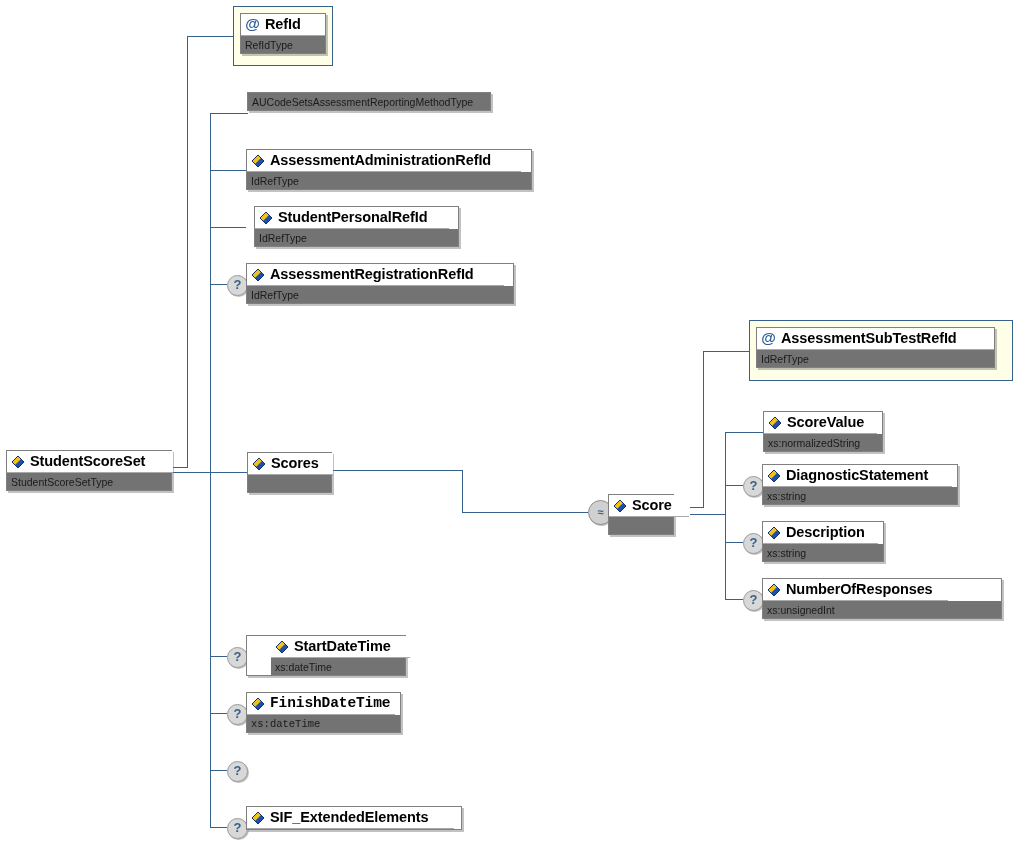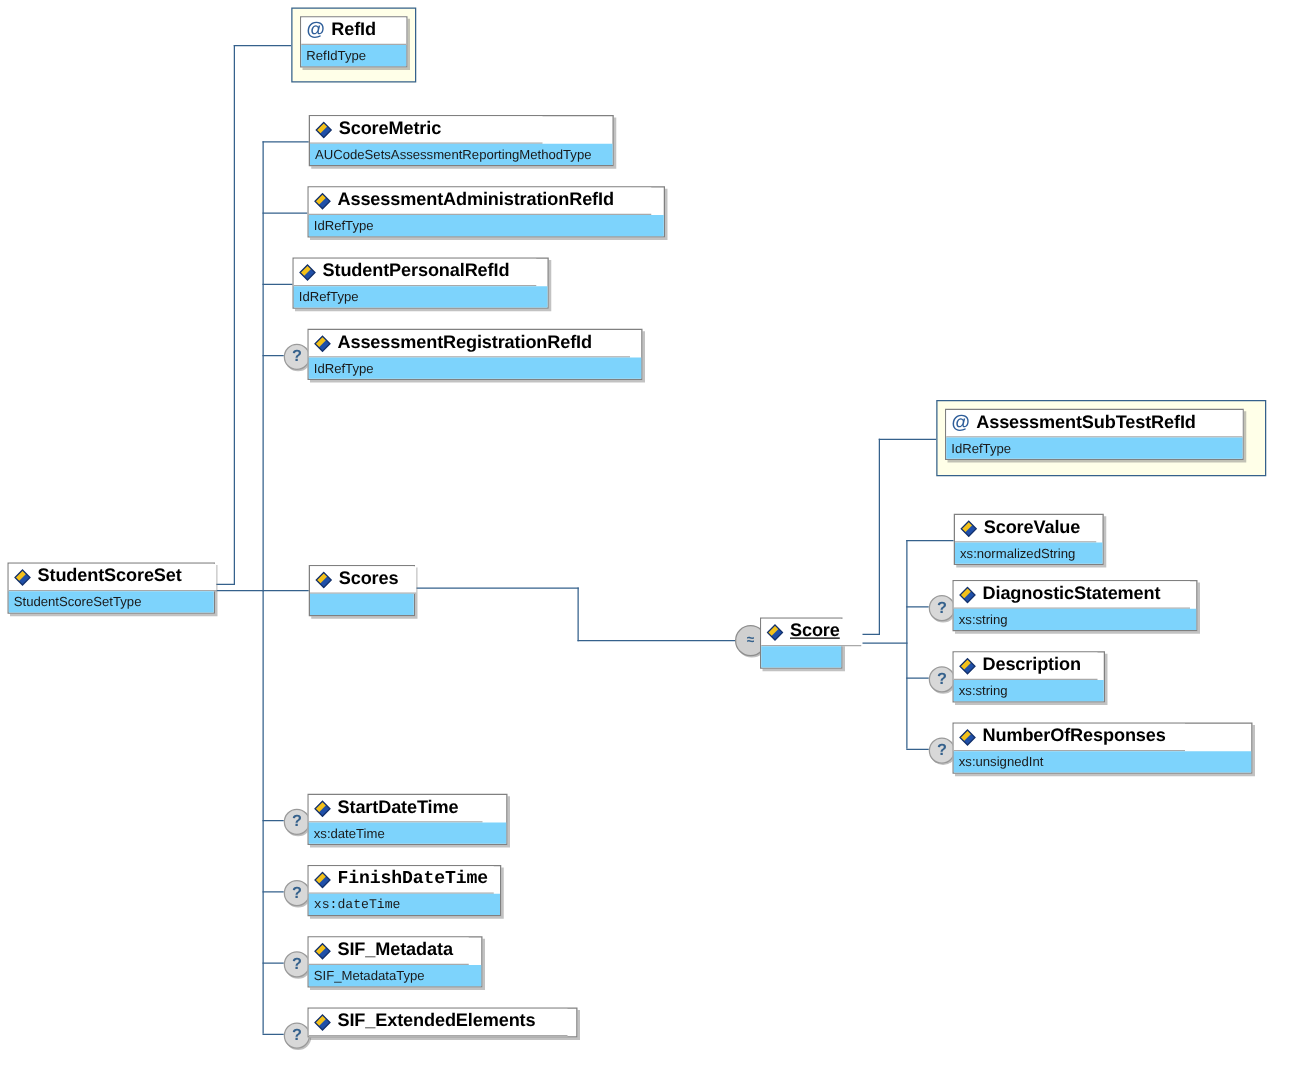--- a/index.html
+++ b/index.html
@@ -53,21 +53,21 @@
   }
   .nhead .label {
     font-size: 14.5px;
     font-weight: bold;
     color: #000000;
     letter-spacing: -0.1px;
     line-height: 15px;
   }
   .ntype {
     box-sizing: border-box;
-    background: #7dd3fc;
+    background: #737373;
     height: 17px;
     padding: 1px 6px 0 4px;
     font-size: 10.5px;
     color: #1a1a1a;
     white-space: nowrap;
     line-height: 16px;
     overflow: hidden;
   }
   .ntype.empty { color: transparent; }
 
@@ -175,51 +175,41 @@
       <div class="nhead">
         <span class="icon ic-attribute">@</span>
         <span class="label">RefId</span>
       </div>
       <div class="ntype">RefIdType</div>
     </div>
   </div>
 
   <div class="node" style="left:247px; top:92px;">
     <div class="nbox" style="width:244px;">
-      <div class="nhead" style="width:186px;">
-        <span class="icon ic-element">
-          <svg width="14" height="14" viewBox="0 0 14 14">
-              <polygon points="7,1 13,7 7,13 1,7" fill="#1f4fa8"></polygon>
-              <polygon points="7,1 10,4 4,10 1,7" fill="#f3c11a"></polygon>
-              <polygon points="7,1 13,7 7,13 1,7" fill="none" stroke="#12306b" stroke-width="1"></polygon>
-            </svg>
-        </span>
-        <span class="label">ScoreMetric</span>
-      </div>
       <div class="ntype">AUCodeSetsAssessmentReportingMethodType</div>
     </div>
   </div>
 
   <div class="node" style="left:246px; top:149px;">
     <div class="nbox" style="width:286px;">
       <div class="nhead" style="width:274px;">
         <span class="icon ic-element">
           <svg width="14" height="14" viewBox="0 0 14 14">
               <polygon points="7,1 13,7 7,13 1,7" fill="#1f4fa8"></polygon>
               <polygon points="7,1 10,4 4,10 1,7" fill="#f3c11a"></polygon>
               <polygon points="7,1 13,7 7,13 1,7" fill="none" stroke="#12306b" stroke-width="1"></polygon>
             </svg>
         </span>
         <span class="label">AssessmentAdministrationRefId</span>
       </div>
       <div class="ntype">IdRefType</div>
     </div>
   </div>
 
-  <div class="node" style="left:234px; top:206px;">
+  <div class="node" style="left:254px; top:206px;">
     <div class="nbox" style="width:205px;">
       <div class="nhead" style="width:194px;">
         <span class="icon ic-element">
           <svg width="14" height="14" viewBox="0 0 14 14">
               <polygon points="7,1 13,7 7,13 1,7" fill="#1f4fa8"></polygon>
               <polygon points="7,1 10,4 4,10 1,7" fill="#f3c11a"></polygon>
               <polygon points="7,1 13,7 7,13 1,7" fill="none" stroke="#12306b" stroke-width="1"></polygon>
             </svg>
         </span>
         <span class="label">StudentPersonalRefId</span>
@@ -276,21 +266,21 @@
         <span class="label">Scores</span>
       </div>
       <div class="ntype empty"></div>
     </div>
   </div>
 
   <div class="repeat" style="left:588px; top:500px;">
     <span>≈</span>
   </div>
   <div class="node" style="left:608px; top:494px;">
-    <div class="nbox" style="width:66px;text-decoration:underline;">
+    <div class="nbox" style="width:66px;">
       <div class="nhead" style="width:80px;">
         <span class="icon ic-element">
           <svg width="14" height="14" viewBox="0 0 14 14">
               <polygon points="7,1 13,7 7,13 1,7" fill="#1f4fa8"></polygon>
               <polygon points="7,1 10,4 4,10 1,7" fill="#f3c11a"></polygon>
               <polygon points="7,1 13,7 7,13 1,7" fill="none" stroke="#12306b" stroke-width="1"></polygon>
             </svg>
         </span>
         <span class="label">Score</span>
       </div>
@@ -378,21 +368,21 @@
         <span class="label">NumberOfResponses</span>
       </div>
       <div class="ntype">xs:unsignedInt</div>
     </div>
   </div>
 
   <div class="opt" style="left:227px; top:647px;">
     <span>?</span>
   </div>
   <div class="node" style="left:246px; top:635px;">
-    <div class="nbox" style="width:160px;">
+    <div class="nbox" style="width:160px;padding-left:24px;">
       <div class="nhead" style="width:139px;">
         <span class="icon ic-element">
           <svg width="14" height="14" viewBox="0 0 14 14">
               <polygon points="7,1 13,7 7,13 1,7" fill="#1f4fa8"></polygon>
               <polygon points="7,1 10,4 4,10 1,7" fill="#f3c11a"></polygon>
               <polygon points="7,1 13,7 7,13 1,7" fill="none" stroke="#12306b" stroke-width="1"></polygon>
             </svg>
         </span>
         <span class="label">StartDateTime</span>
       </div>
@@ -415,35 +405,20 @@
         </span>
         <span class="label">FinishDateTime</span>
       </div>
       <div class="ntype">xs:dateTime</div>
     </div>
   </div>
 
   <div class="opt" style="left:227px; top:761px;">
     <span>?</span>
   </div>
-  <div class="node" style="left:246px; top:749px;">
-    <div class="nbox" style="width:140px;">
-      <div class="nhead" style="width:128px;">
-        <span class="icon ic-element">
-          <svg width="14" height="14" viewBox="0 0 14 14">
-              <polygon points="7,1 13,7 7,13 1,7" fill="#1f4fa8"></polygon>
-              <polygon points="7,1 10,4 4,10 1,7" fill="#f3c11a"></polygon>
-              <polygon points="7,1 13,7 7,13 1,7" fill="none" stroke="#12306b" stroke-width="1"></polygon>
-            </svg>
-        </span>
-        <span class="label">SIF_Metadata</span>
-      </div>
-      <div class="ntype">SIF_MetadataType</div>
-    </div>
-  </div>
 
   <div class="opt" style="left:227px; top:818px;">
     <span>?</span>
   </div>
   <div class="node" style="left:246px; top:806px;">
     <div class="nbox" style="width:216px;">
       <div class="nhead" style="width:207px;">
         <span class="icon ic-element">
           <svg width="14" height="14" viewBox="0 0 14 14">
               <polygon points="7,1 13,7 7,13 1,7" fill="#1f4fa8"></polygon>

